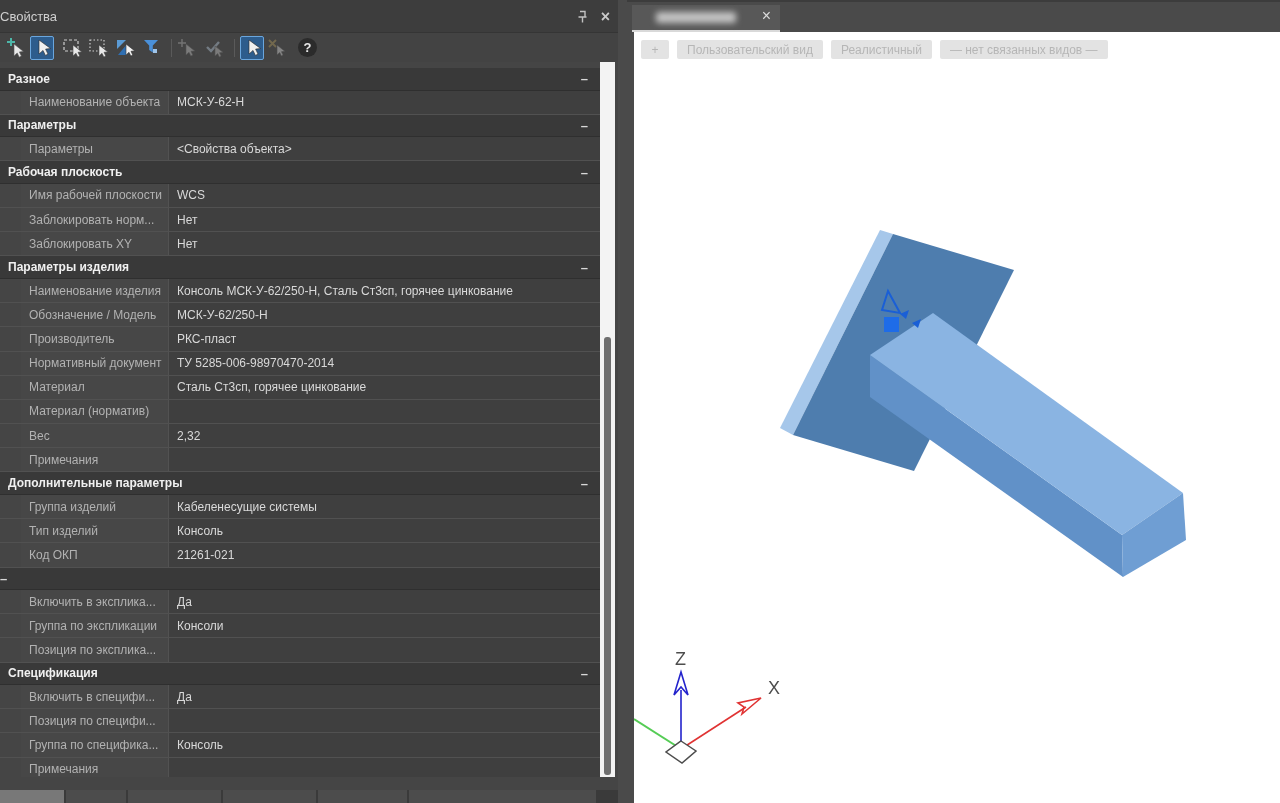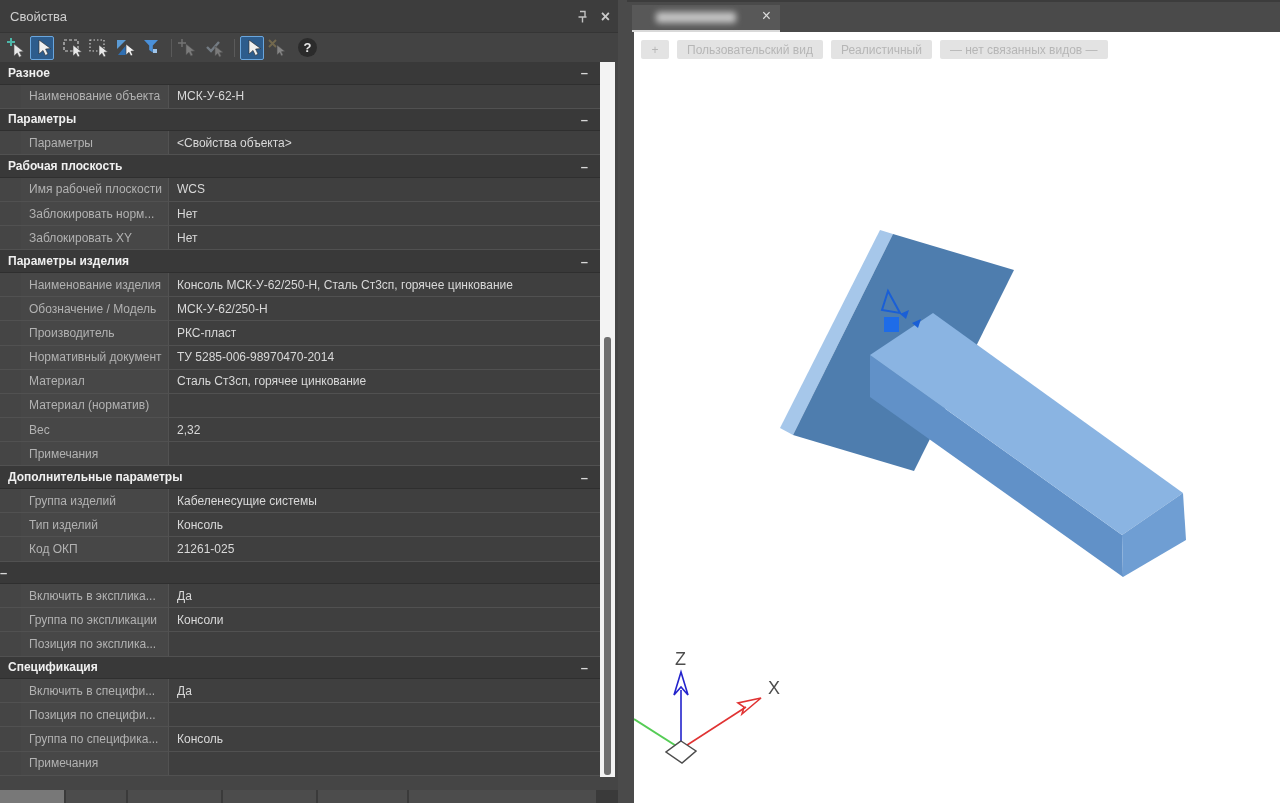--- a/index.html
+++ b/index.html
@@ -3,36 +3,36 @@
 <meta charset="utf-8">
 <style>
   html,body{margin:0;padding:0;background:#2b2b2b;}
   #root{position:relative;width:1280px;height:803px;background:#4a4a4a;overflow:hidden;
         font-family:"Liberation Sans",sans-serif;-webkit-font-smoothing:antialiased;}
 
   
   #left-panel{position:absolute;left:0;top:0;width:618px;height:803px;background:#454545;}
   .title-bar{position:absolute;left:0;top:0;width:100%;height:33px;background:#3d3d3d;
              display:flex;align-items:center;border-bottom:1px solid #353535;box-sizing:border-box;}
-  .title-bar .t-label{color:#cfcfcf;font-size:13px;margin-left:10px;}
+  .title-bar .t-label{color:#cfcfcf;font-size:13px;}
   .title-icons{position:absolute;right:8px;top:0;height:33px;display:flex;align-items:center;gap:12px;}
   .title-icons svg{display:block;}
   .title-icons .x-glyph{color:#c9c9c9;font-size:16px;font-weight:bold;line-height:1;cursor:default;}
 
   .toolbar{position:absolute;left:0;top:33px;width:100%;height:29px;background:#434343;
            display:flex;align-items:center;padding-left:4px;box-sizing:border-box;}
   .tb-btn{width:24px;height:24px;margin-right:2px;position:relative;border-radius:2px;box-sizing:border-box;}
   .tb-btn.pressed{background:#2d5c8c;border:1px solid #6aa6dd;}
   .tb-btn svg{position:absolute;left:0;top:0;}
   .tb-sep{width:1px;height:18px;background:#5a5a5a;margin:0 5px;}
   .tb-help{width:19px;height:19px;border-radius:50%;background:#2b2b2b;color:#e8e8e8;
            font-size:13px;font-weight:bold;display:flex;align-items:center;justify-content:center;margin-left:6px;}
   .dim{opacity:.4;}
 
-  .grid{position:absolute;left:0;top:62px;width:600px;}
+  .grid{position:absolute;left:0;top:68px;width:600px;}
   .section-row{height:22.5px;background:#393939;border-bottom:1px solid #2f2f2f;display:flex;
                align-items:center;box-sizing:border-box;}
   .sec-label{color:#f0f0f0;font-size:12px;font-weight:bold;margin-left:8px;flex:1;}
   .sec-collapse{color:#d8d8d8;font-size:13px;font-weight:bold;margin-right:12px;}
   .prop-row{height:24.2px;display:flex;border-bottom:1px solid #515151;box-sizing:border-box;padding-left:21px;}
   .prop-label{width:148px;background:#474747;color:#b2b2b2;font-size:12px;display:flex;align-items:center;
               padding-left:8px;box-sizing:border-box;border-right:1px solid #525252;white-space:nowrap;overflow:hidden;}
   .prop-value{flex:1;background:#3f3f3f;color:#d9d9d9;font-size:12px;display:flex;align-items:center;
               padding-left:8px;white-space:nowrap;overflow:hidden;}
 
@@ -219,21 +219,21 @@
         <div class="prop-row">
           <span class="prop-label">Группа изделий</span>
           <span class="prop-value">Кабеленесущие системы</span>
         </div>
         <div class="prop-row">
           <span class="prop-label">Тип изделий</span>
           <span class="prop-value">Консоль</span>
         </div>
         <div class="prop-row">
           <span class="prop-label">Код ОКП</span>
-          <span class="prop-value">21261-025</span>
+          <span class="prop-value">21261-021</span>
         </div>
         <div class="section-row">
           <span class="sec-collapse">–</span>
         </div>
         <div class="prop-row">
           <span class="prop-label">Включить в эксплика...</span>
           <span class="prop-value">Да</span>
         </div>
         <div class="prop-row">
           <span class="prop-label">Группа по экспликации</span>

